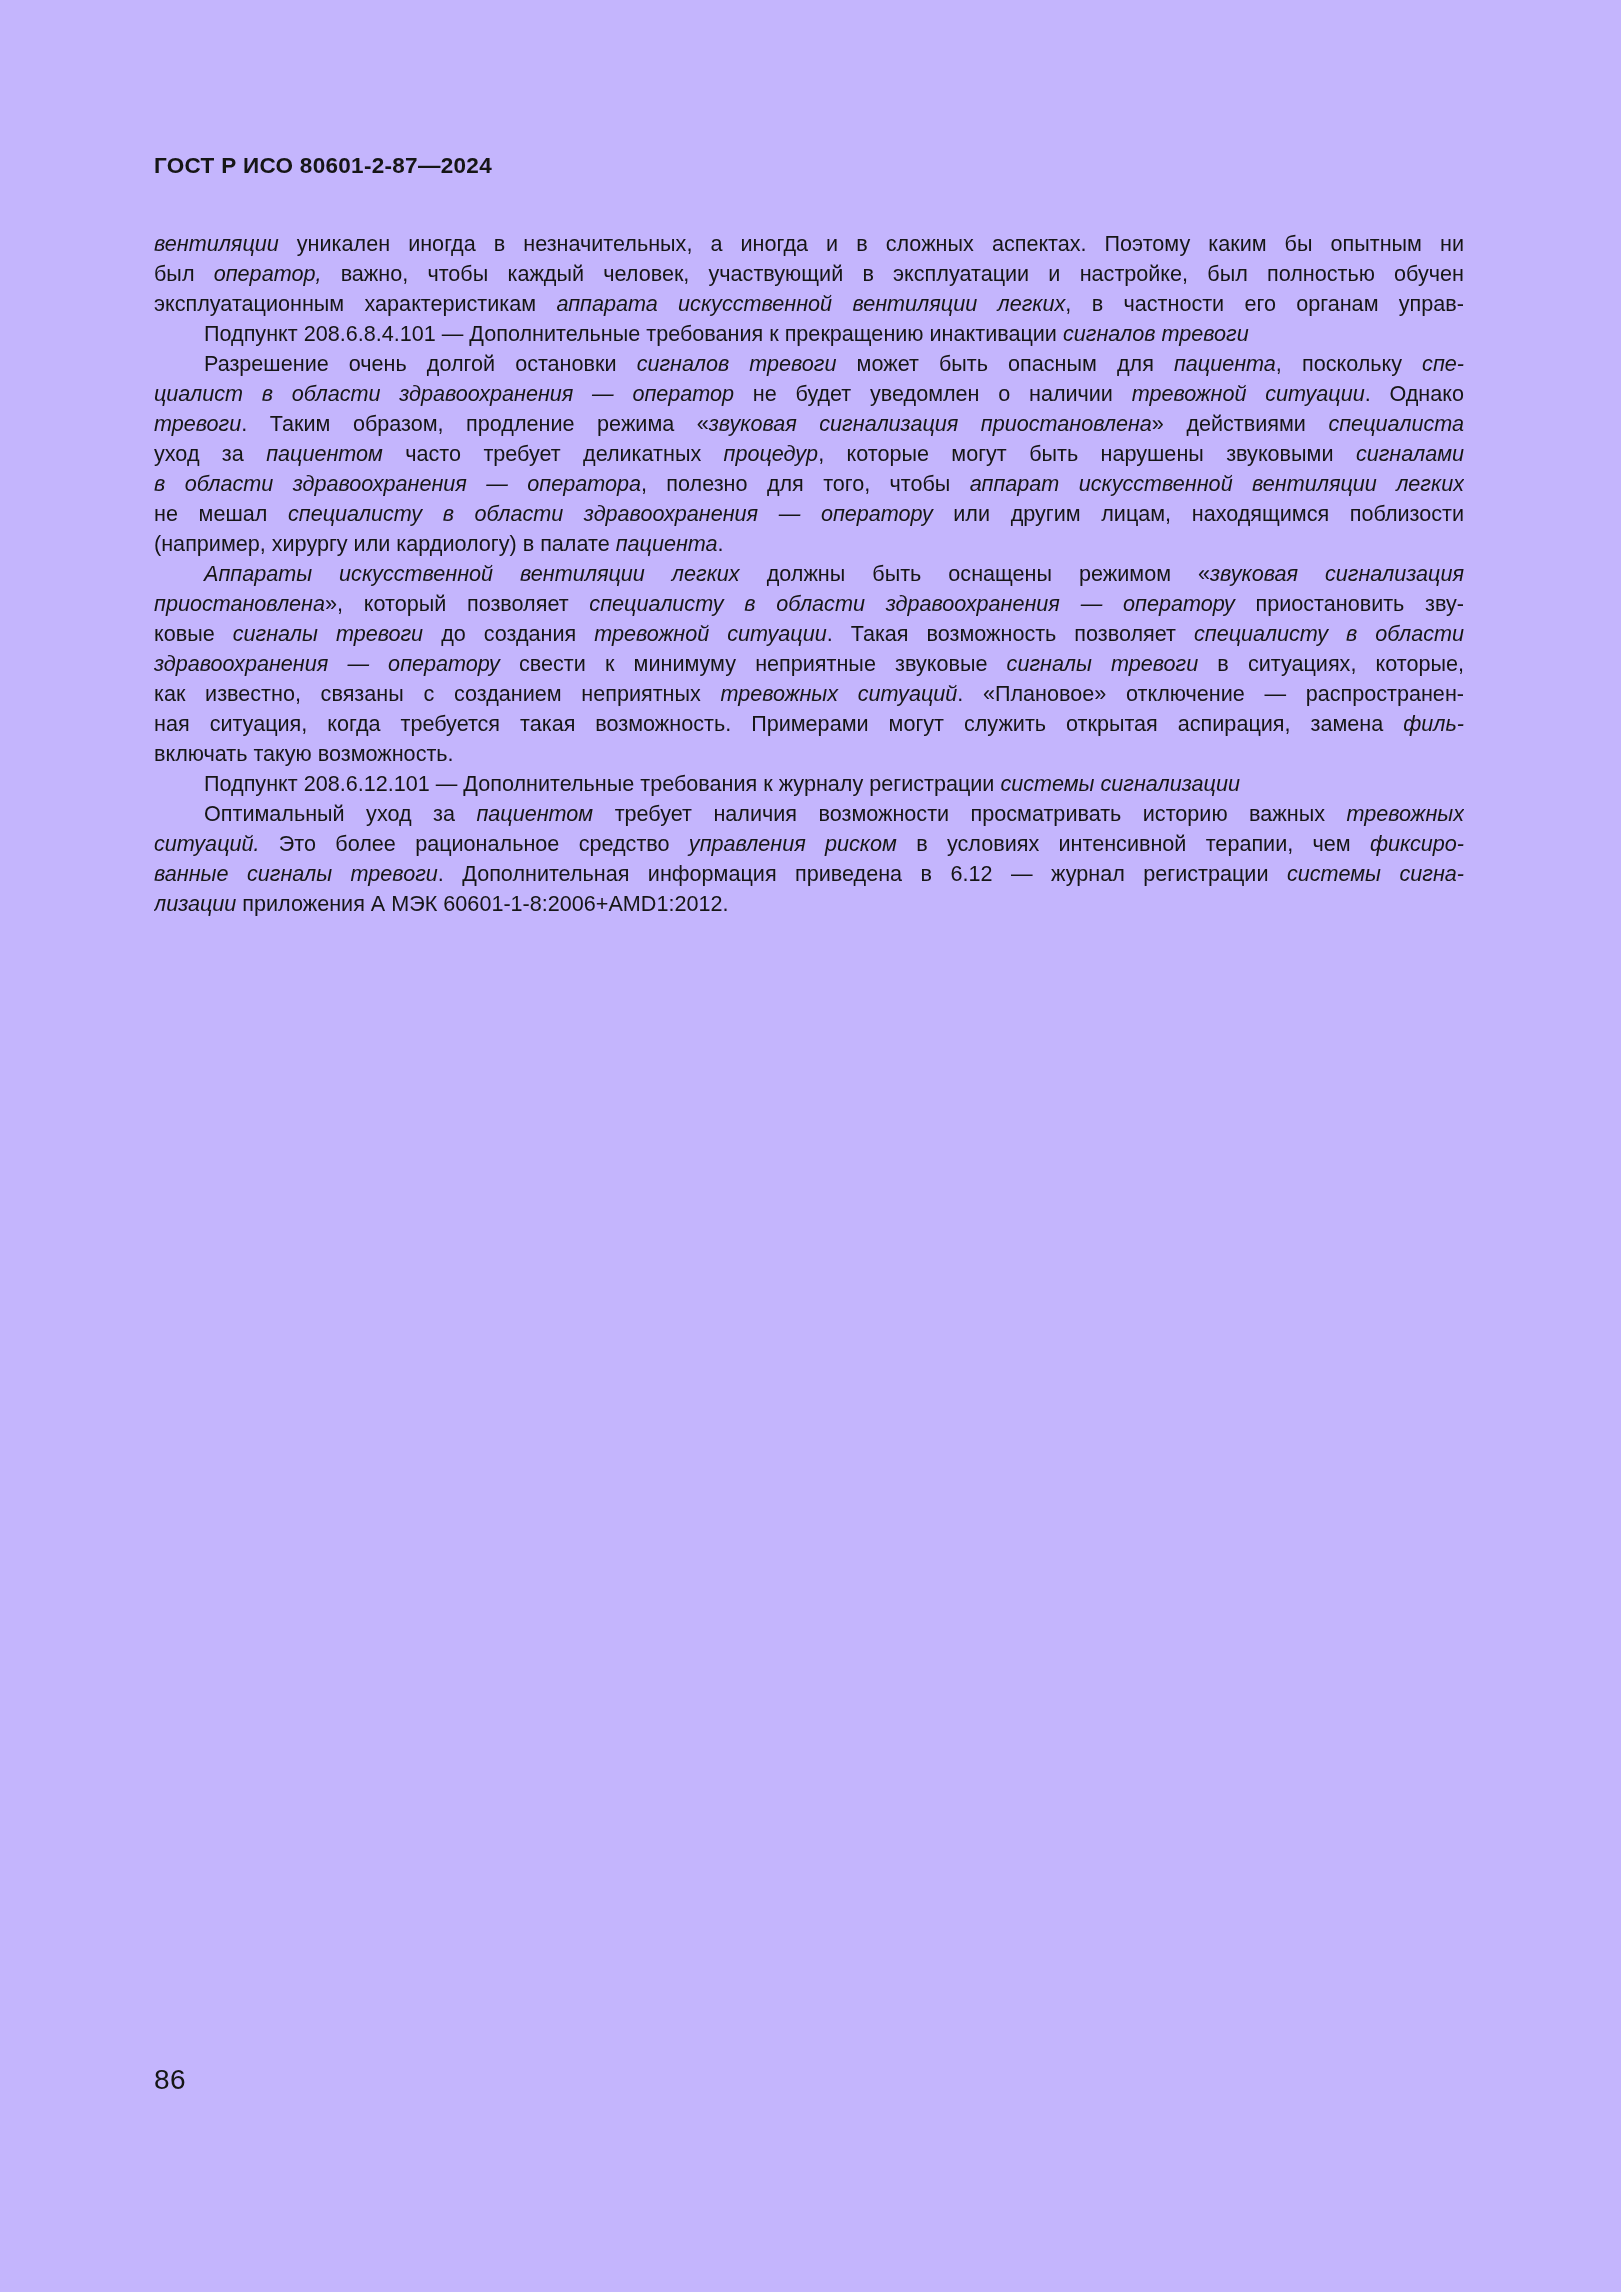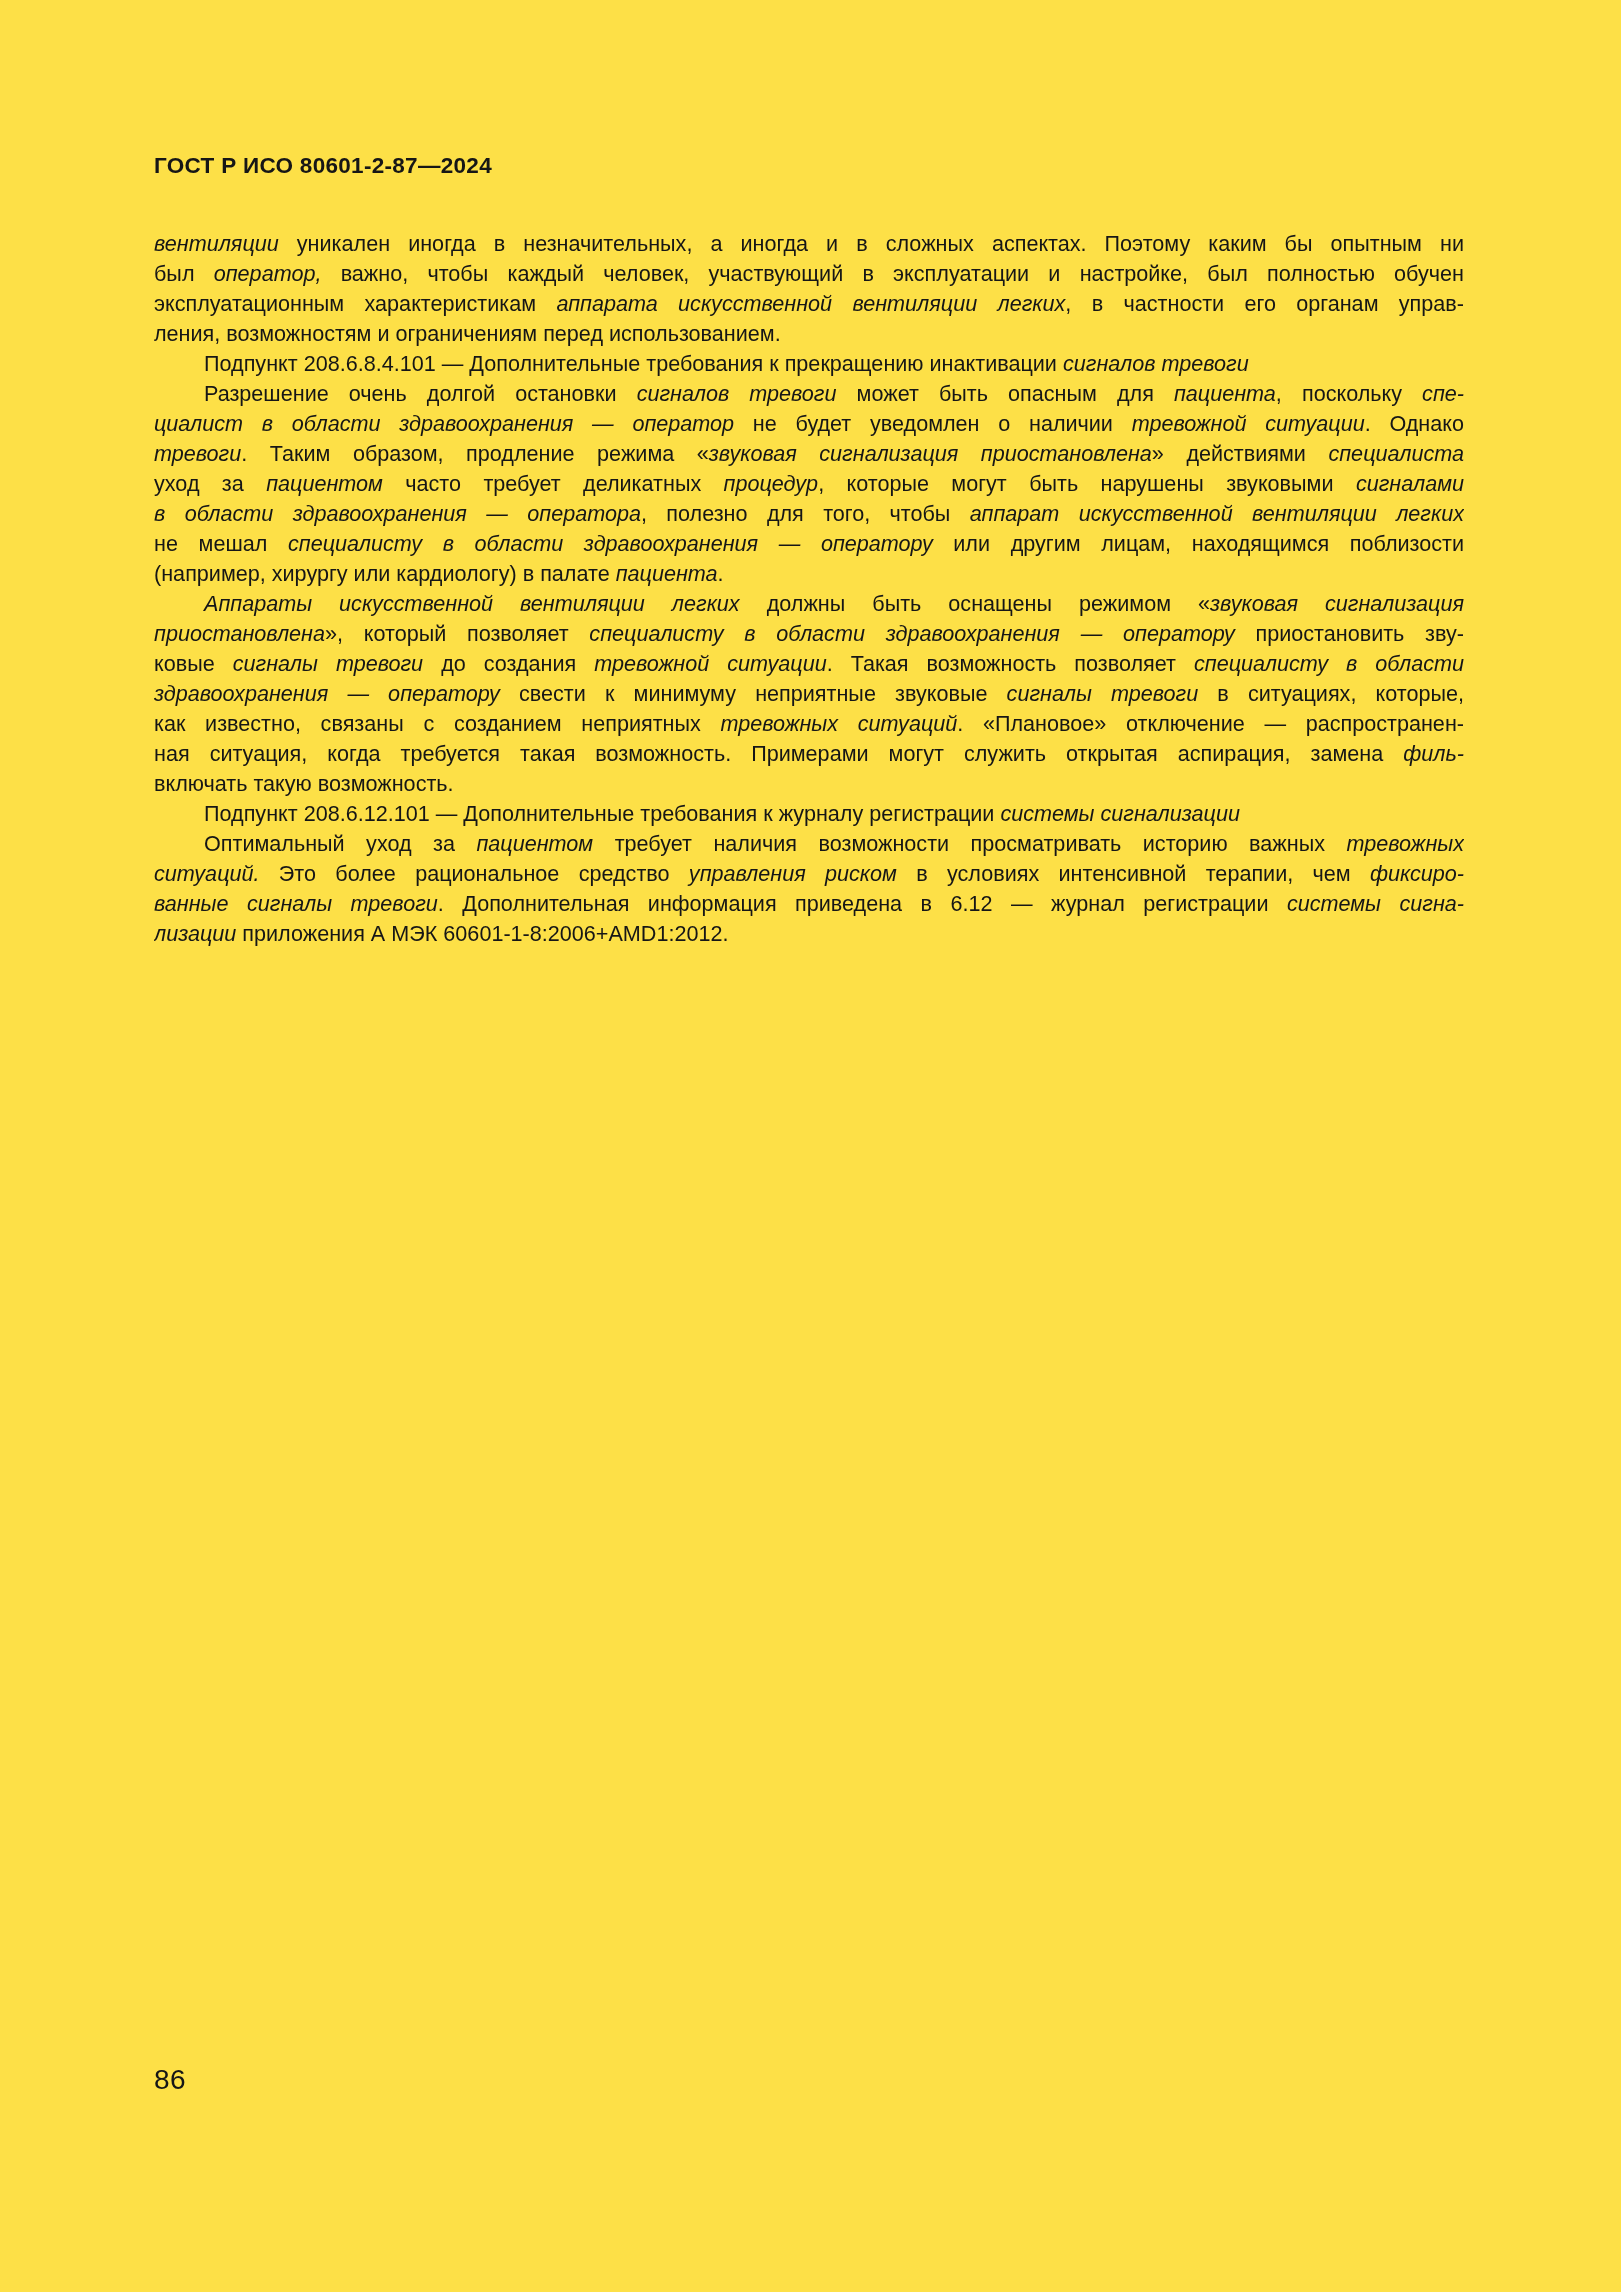--- a/index.html
+++ b/index.html
@@ -1,20 +1,20 @@
 <!DOCTYPE html>
 <html><head>
 <meta charset="utf-8">
 <style>
   html, body { margin: 0; padding: 0; background: #ffffff; }
   .page {
     position: relative;
     width: 1621px;
     height: 2293px;
-    background: #fde047;
+    background: #c4b5fd;
     font-family: "Liberation Sans", sans-serif;
     color: #161616;
     overflow: hidden;
   }
   .doc-header {
     position: absolute;
     left: 154px;
     top: 153px;
     font-size: 22.5px;
     font-weight: bold;
@@ -50,21 +50,20 @@
 </head>
 <body>
 
 <div class="page">
   <div class="doc-header">ГОСТ Р ИСО 80601-2-87—2024</div>
 
   <div class="doc-body" id="doc-body">
       <div class="line"><span class="run it">вентиляции</span><span class="run"> уникален иногда в незначительных, а иногда и в сложных аспектах. Поэтому каким бы опытным ни</span></div>
       <div class="line"><span class="run">был </span><span class="run it">оператор,</span><span class="run"> важно, чтобы каждый человек, участвующий в эксплуатации и настройке, был полностью обучен</span></div>
       <div class="line"><span class="run">эксплуатационным характеристикам </span><span class="run it">аппарата искусственной вентиляции легких</span><span class="run">, в частности его органам управ-</span></div>
-      <div class="line last"><span class="run">ления, возможностям и ограничениям перед использованием.</span></div>
       <div class="line indent last"><span class="run">Подпункт 208.6.8.4.101 — Дополнительные требования к прекращению инактивации </span><span class="run it">сигналов тревоги</span></div>
       <div class="line indent"><span class="run">Разрешение очень долгой остановки </span><span class="run it">сигналов тревоги</span><span class="run"> может быть опасным для </span><span class="run it">пациента</span><span class="run">, поскольку </span><span class="run it">спе-</span></div>
       <div class="line"><span class="run it">циалист в области здравоохранения — оператор</span><span class="run"> не будет уведомлен о наличии </span><span class="run it">тревожной ситуации</span><span class="run">. Однако</span></div>
       <div class="line"><span class="run it">тревоги</span><span class="run">. Таким образом, продление режима «</span><span class="run it">звуковая сигнализация приостановлена</span><span class="run">» действиями </span><span class="run it">специалиста</span></div>
       <div class="line"><span class="run">уход за </span><span class="run it">пациентом</span><span class="run"> часто требует деликатных </span><span class="run it">процедур</span><span class="run">, которые могут быть нарушены звуковыми </span><span class="run it">сигналами</span></div>
       <div class="line"><span class="run it">в области здравоохранения — оператора</span><span class="run">, полезно для того, чтобы </span><span class="run it">аппарат искусственной вентиляции легких</span></div>
       <div class="line"><span class="run">не мешал </span><span class="run it">специалисту в области здравоохранения — оператору</span><span class="run"> или другим лицам, находящимся поблизости</span></div>
       <div class="line last"><span class="run">(например, хирургу или кардиологу) в палате </span><span class="run it">пациента</span><span class="run">.</span></div>
       <div class="line indent"><span class="run it">Аппараты искусственной вентиляции легких</span><span class="run"> должны быть оснащены режимом «</span><span class="run it">звуковая сигнализация</span></div>
       <div class="line"><span class="run it">приостановлена</span><span class="run">», который позволяет </span><span class="run it">специалисту в области здравоохранения — оператору</span><span class="run"> приостановить зву-</span></div>

